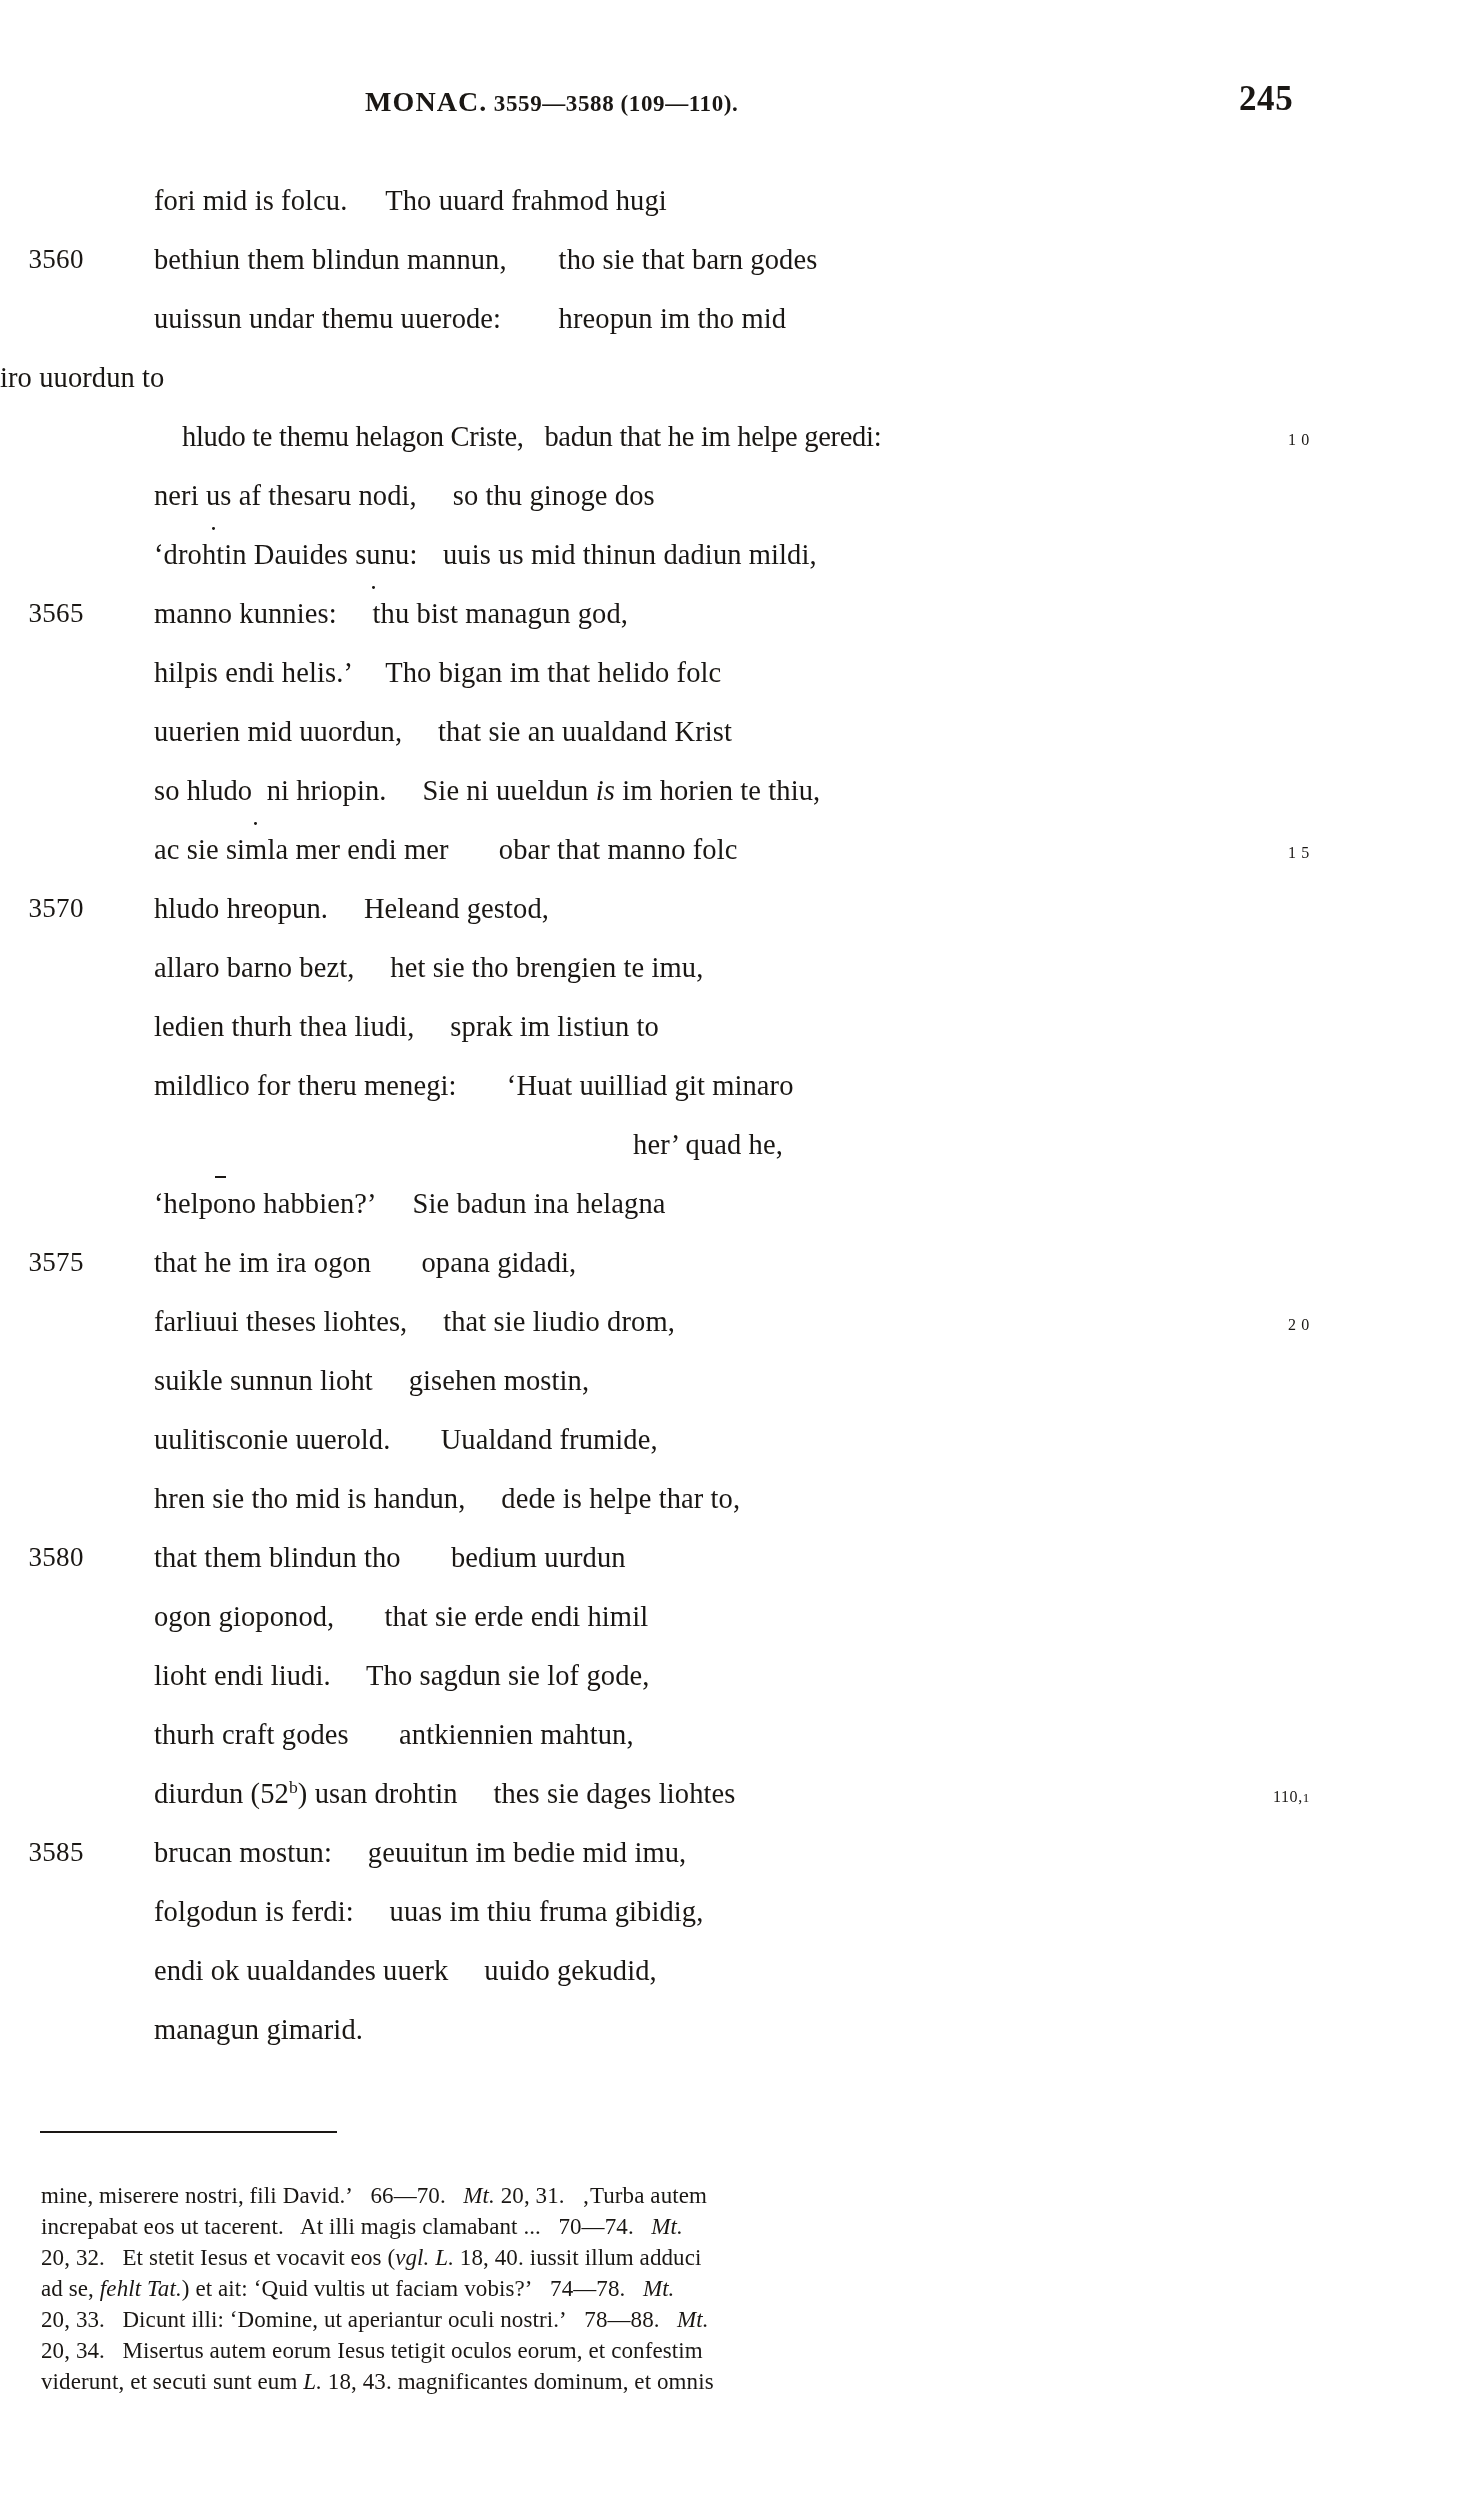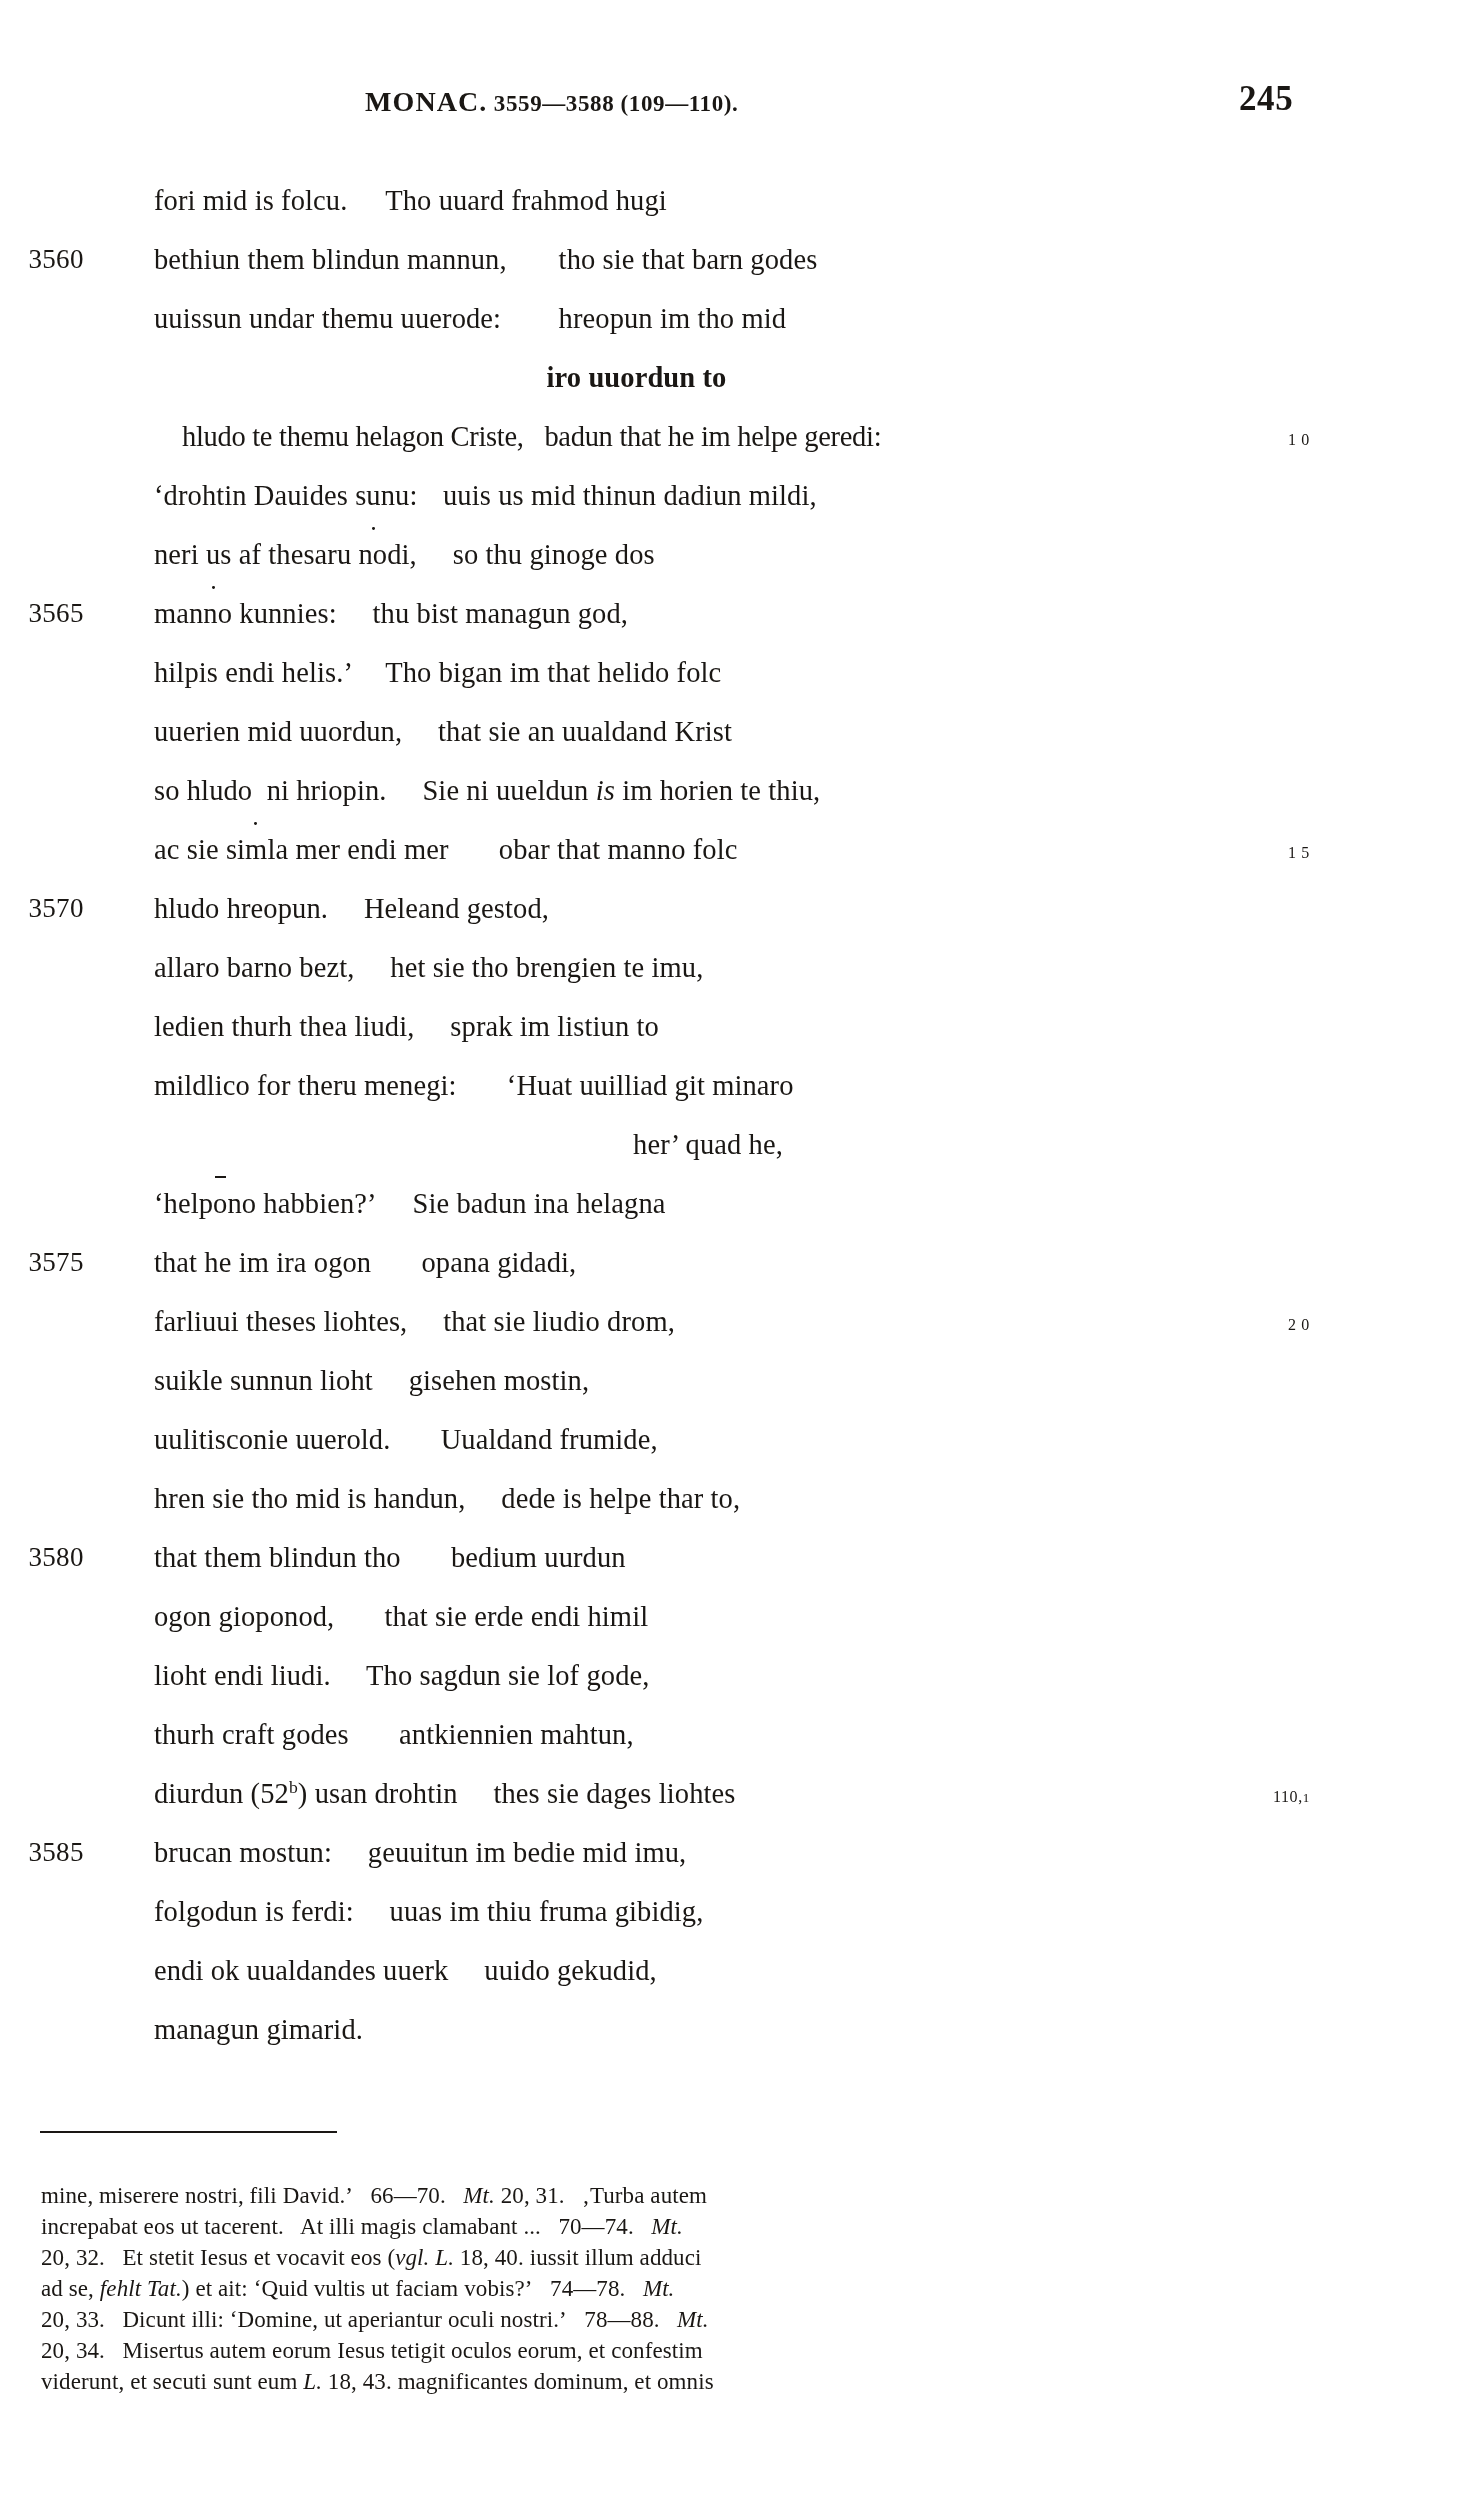--- a/index.html
+++ b/index.html
@@ -78,22 +78,20 @@
   }
   .vtext {
     position: absolute;
     left: 154px;
     top: 0;
     letter-spacing: 0.1px;
   }
   .vtext.center {
     left: 0;
     width: 1273px;
-    text-align: center;
-    font-weight: bold;
   }
   .vtext.indent-her {
     left: 0;
     width: 1416px;
     text-align: center;
   }
   .vtext.tight {
     letter-spacing: -0.3px;
     margin-left: 28px;
   }
@@ -198,25 +196,25 @@
     <div class="vline">
       <span class="vtext center">iro uuordun to</span>
     </div>
 
     <div class="vline">
       <span class="vtext tight">hludo te themu helagon Criste,  badun that he im helpe geredi:</span>
       <span class="vmarg">1 0</span>
     </div>
 
     <div class="vline">
+      <span class="vtext">neri <span class="dotunder">u</span>s af thesaru nodi,   so thu ginoge dos</span>
+    </div>
+
+    <div class="vline">
       <span class="vtext">‘drohtin Dauides s<span class="dotunder">u</span>nu:	uuis us mid thinun dadiun mildi,</span>
-    </div>
-
-    <div class="vline">
-      <span class="vtext">neri <span class="dotunder">u</span>s af thesaru nodi,   so thu ginoge dos</span>
     </div>
 
     <div class="vline">
       <span class="vnum">3565</span>
       <span class="vtext">manno kunnies:   thu bist managun god,</span>
     </div>
 
     <div class="vline">
       <span class="vtext">hilpis endi helis.’	Tho bigan im that helido folc</span>
     </div>

